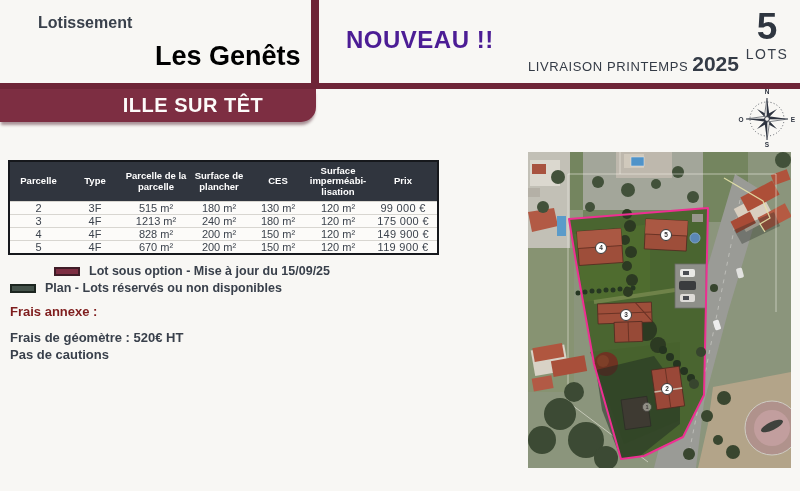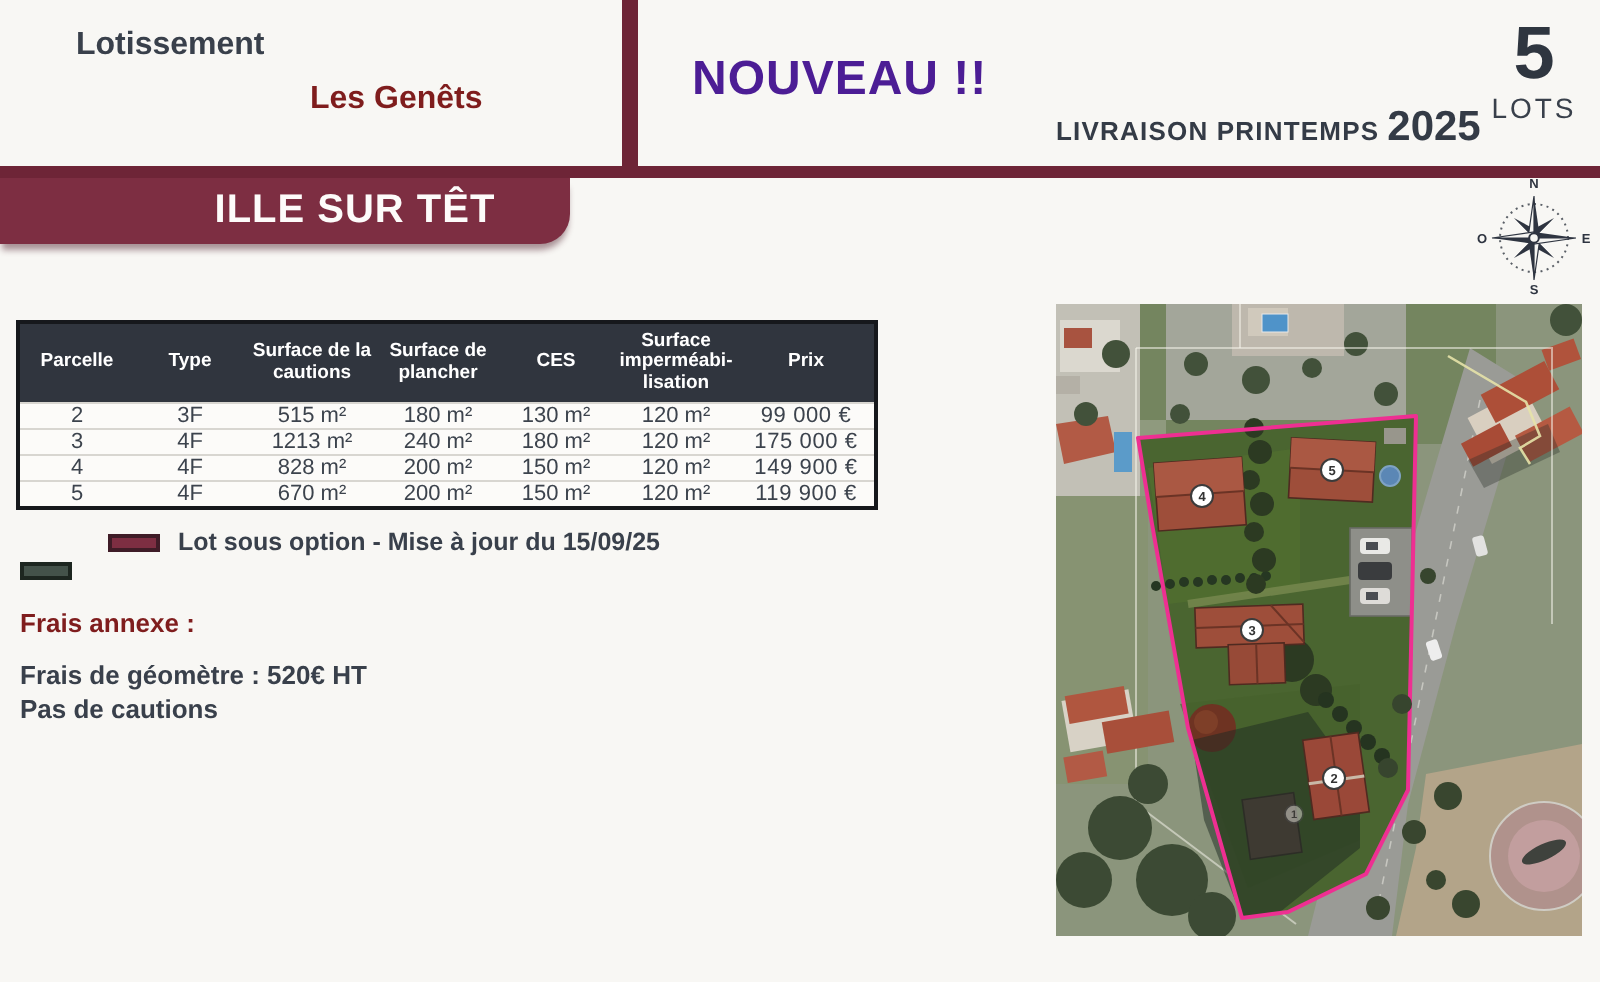--- a/index.html
+++ b/index.html
@@ -8,33 +8,33 @@
     font-family:"Liberation Sans", sans-serif;
     background:#f8f7f4;
     color:#3a4149;
     position:relative;
     overflow:hidden;
   }
   .abs { position:absolute; }
 
   
   .title1 { left:38px; top:14px; font-size:16px; font-weight:bold; color:#39404b; }
-  .title2 { left:155px; top:41px; font-size:16px; font-weight:bold; color:#7f1d1d;text-align:right; }
+  .title2 { left:155px; top:41px; font-size:27px; font-weight:bold; color:#000000;text-align:right; }
   .vbar   { left:311px; top:0; width:8px; height:89px; background:#6e2537; }
   .hbar   { left:0; top:83px; width:800px; height:6px; background:#6e2537; }
   .nouveau { left:346px; top:26px; font-size:24px; font-weight:bold; color:#4c1d95; letter-spacing:.5px; }
   .delivery { left:528px; top:52px; white-space:nowrap; }
-  .delivery .lab { font-size:13px; font-weight:bold; letter-spacing:.6px; color:#343b46;text-align:center; }
+  .delivery .lab { font-size:13px; font-weight:normal; letter-spacing:.6px; color:#343b46;text-align:center; }
   .delivery .yr  { font-size:21px; font-weight:bold; color:#343b46; margin-left:4px; }
   .lots { left:738px; top:8px; width:58px; text-align:center; }
   .lots .n { font-size:37px; font-weight:bold; line-height:1; color:#2f3640; }
   .lots .l { font-size:14px; font-weight:normal; letter-spacing:1.5px; color:#39404b; margin-top:1px; }
 
   .banner {
-    left:0; top:89px; width:285px; height:33px;
+    left:0; top:89px; width:316px; height:33px;
     background:#7d2e42;
     border-bottom-right-radius:15px;
     box-shadow:0 4px 3px -1px rgba(72,22,36,.45);
     display:flex; align-items:center; justify-content:center;
     padding-left:70px;
   }
   .banner span { color:#fdfbfa; font-size:20px; font-weight:bold; letter-spacing:.5px; }
 
   .compass { left:736px; top:86px; width:62px; height:62px; }
 
@@ -123,21 +123,21 @@
       <col class="c2">
       <col class="c3">
       <col class="c4">
       <col class="c5">
       <col class="c6">
     </colgroup>
   <thead>
     <tr>
       <th>Parcelle</th>
       <th>Type</th>
-      <th>Surface de la cautions</th>
+      <th>Parcelle de la parcelle</th>
       <th>Surface de plancher</th>
       <th>CES</th>
       <th>Surface imperméabi-lisation</th>
       <th>Prix</th>
     </tr>
   </thead>
   <tbody>
     <tr>
       <td>2</td>
         <td>3F</td>
@@ -176,20 +176,21 @@
     </tr>
   </tbody>
 </table>
 
 <div class="legend-row lg1">
   <span class="swatch sw1"></span>
   <b>Lot sous option - Mise à jour du 15/09/25</b>
 </div>
 <div class="legend-row lg2">
   <span class="swatch sw2"></span>
+  <b>Plan - Lots réservés ou non disponibles</b>
 </div>
 
 <div class="abs fees-title">Frais annexe :</div>
 <div class="abs fee1">Frais de géomètre : 520€ HT</div>
 <div class="abs fee2">Pas de cautions</div>
 
 <svg class="abs map" viewBox="0 0 263 316">
 
   <rect x="0" y="0" width="263" height="316" fill="#8b957c"></rect>
 

